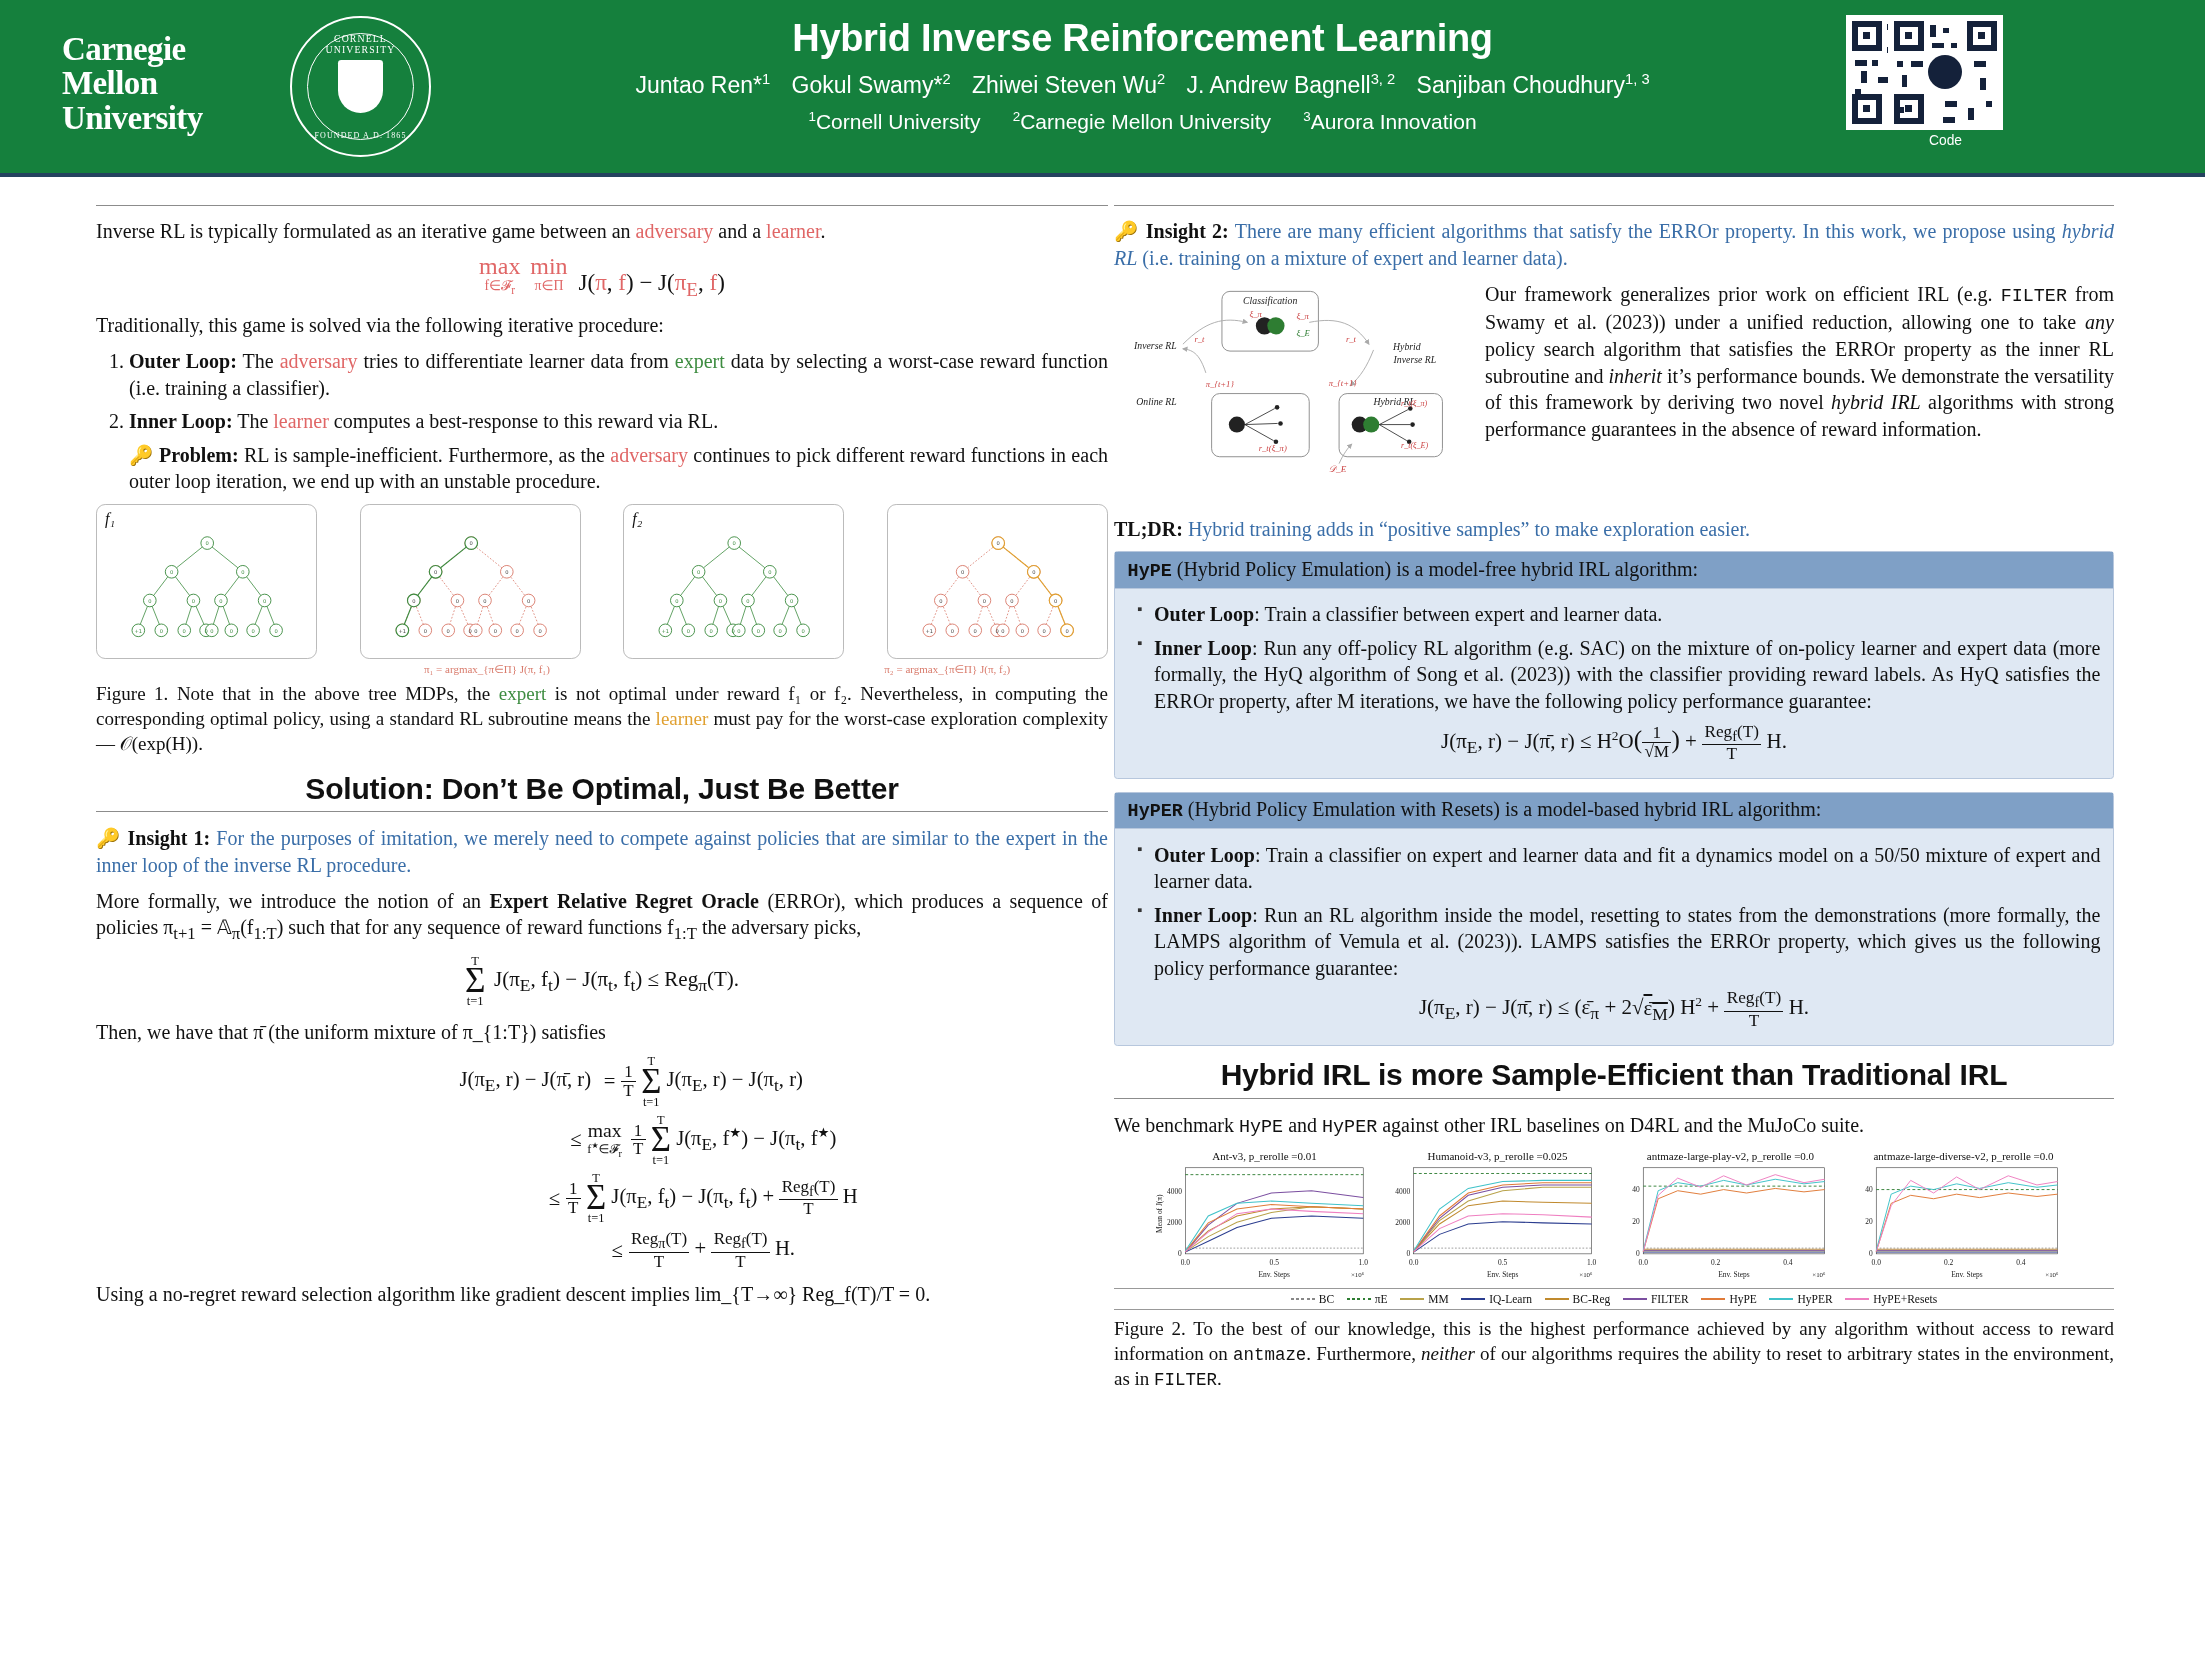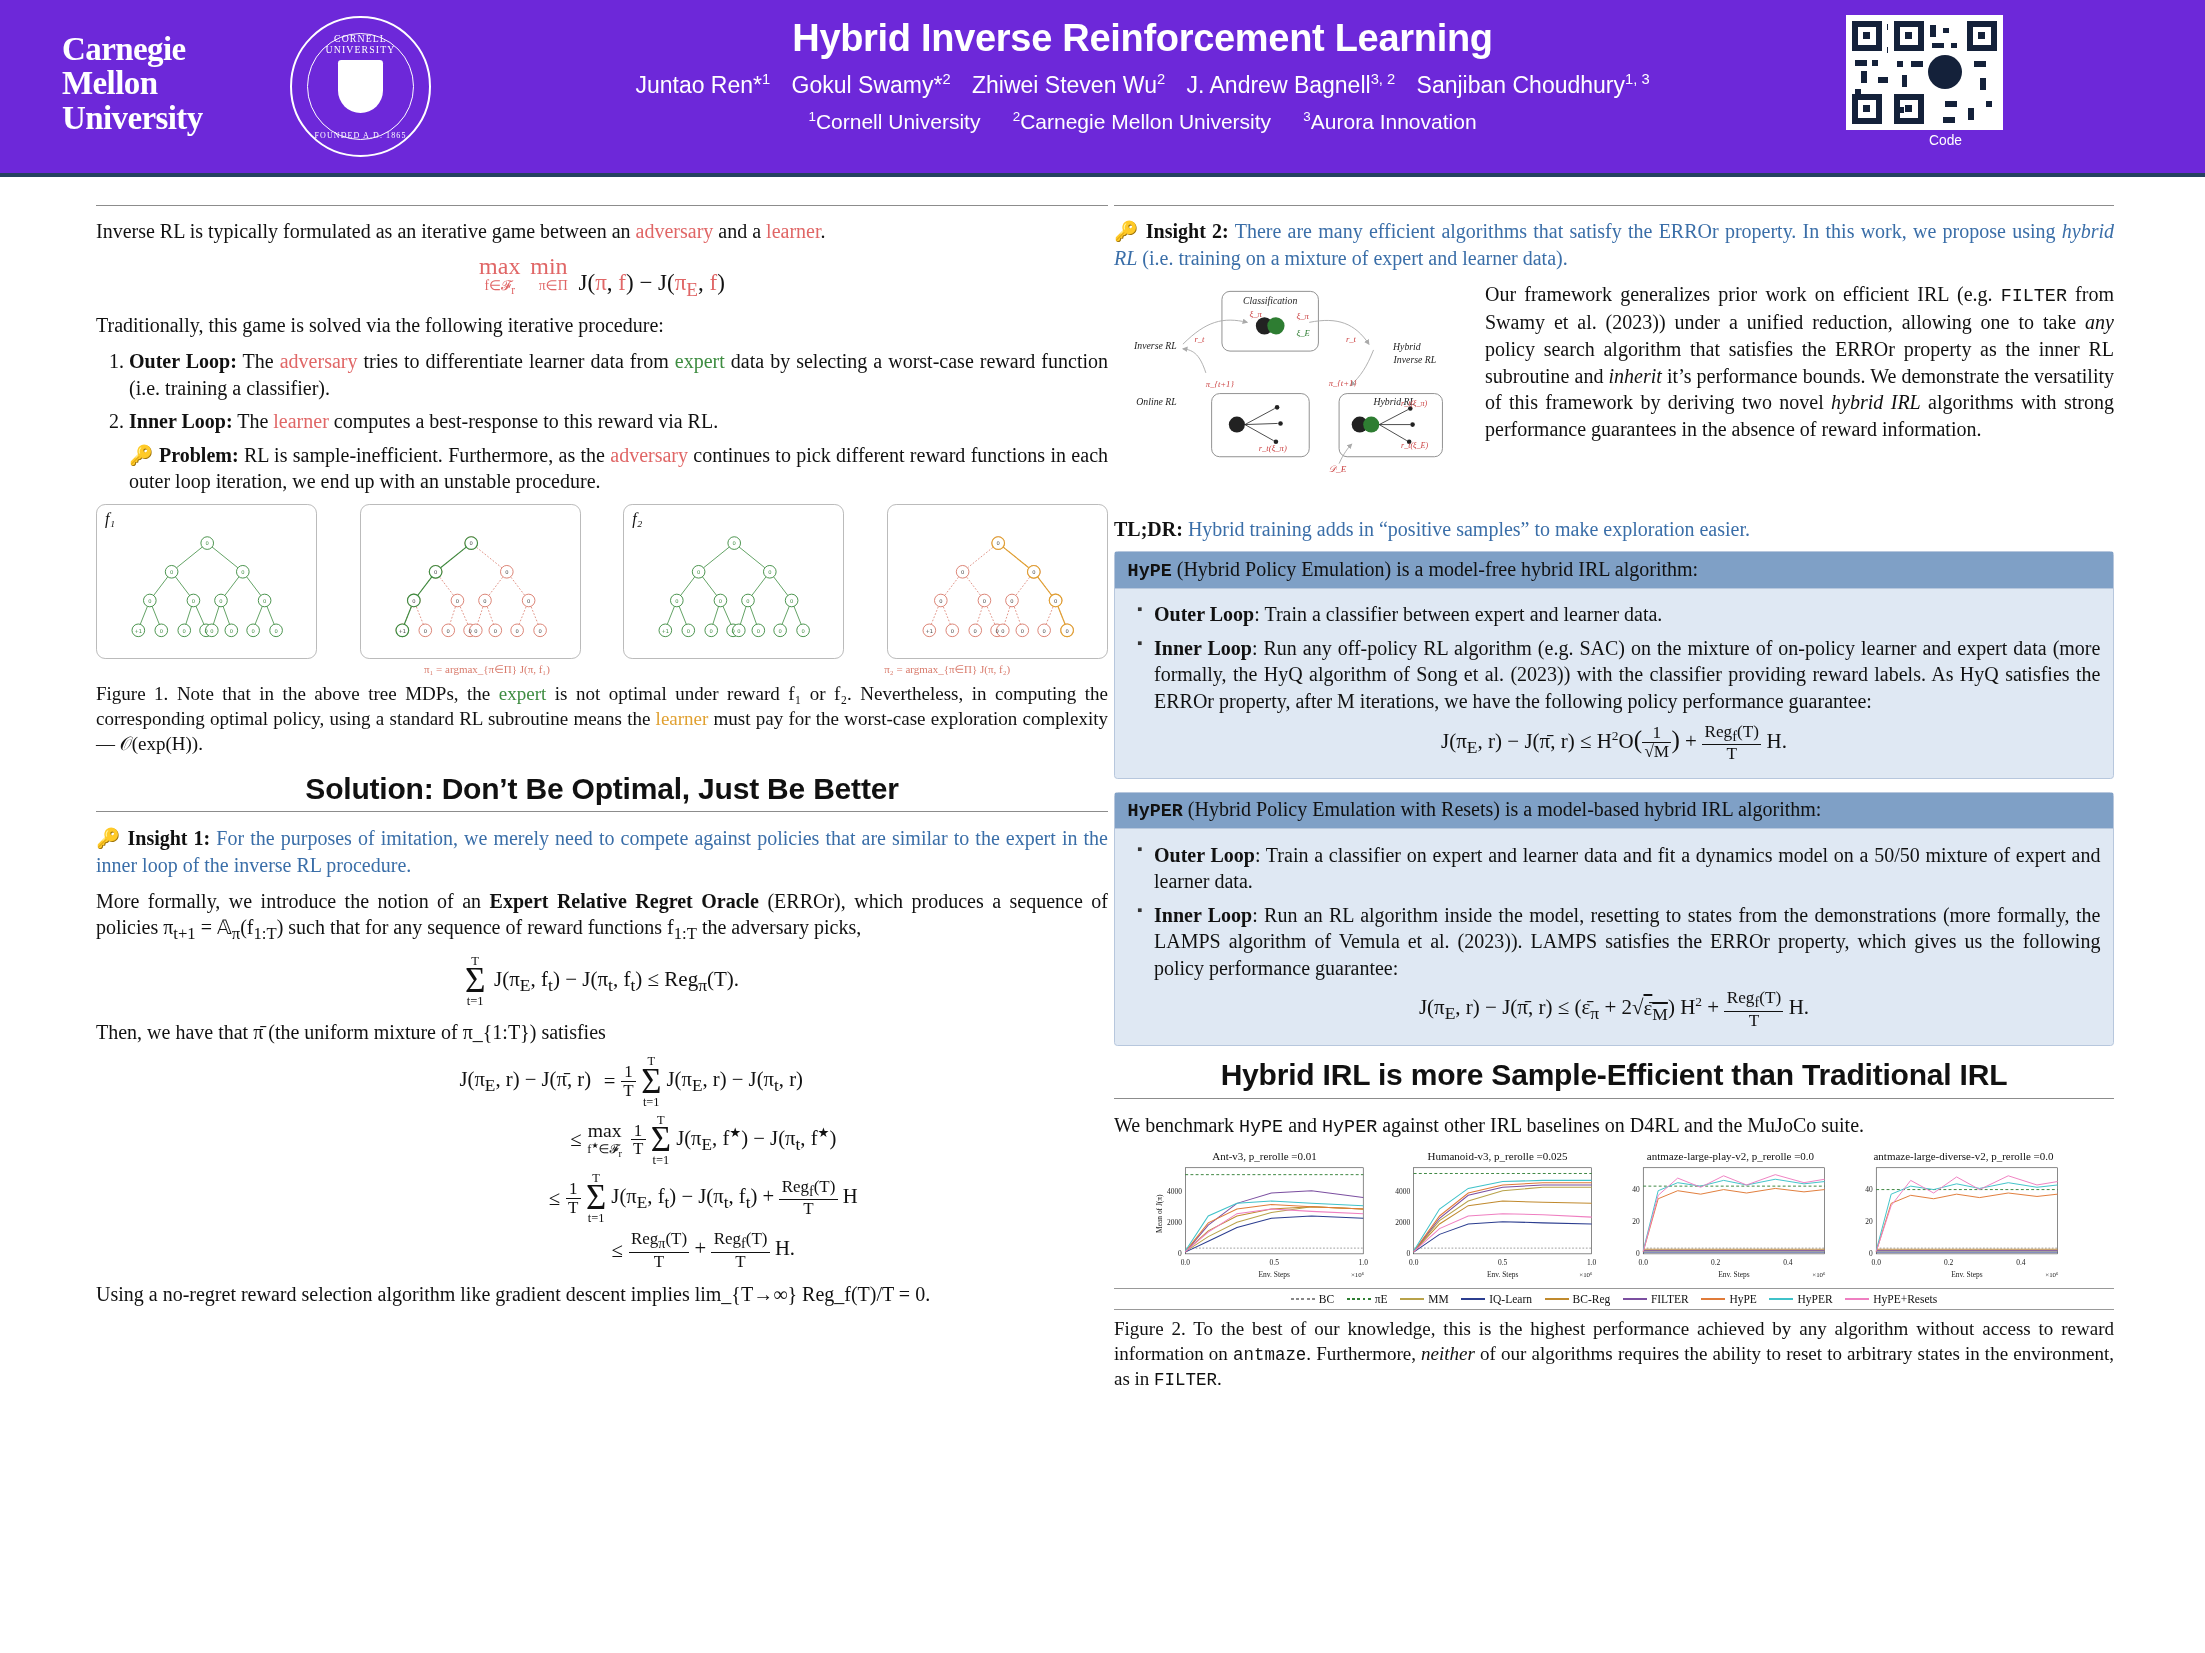--- a/index.html
+++ b/index.html
@@ -12,21 +12,21 @@
     height: 1654px;
     font-family: "Liberation Serif", serif;
     color: #111111;
     overflow: hidden;
   }
   
   .header {
     position: relative;
     width: 2205px;
     height: 177px;
-    background: #6d28d9;
+    background: #15803d;
     color: #ffffff;
     box-sizing: border-box;
   }
   .header .cmu-logo {
     position: absolute;
     left: 62px;
     top: 32px;
     width: 212px;
     color: #ffffff;
     font-family: "Liberation Serif", serif;
@@ -415,21 +415,21 @@
 
     <p>
       <span>Inverse RL is typically formulated as an iterative game between an </span><span class="red">adversary</span><span> and a </span><span class="red">learner</span><span>.</span>
     </p>
 
     <div class="eq">
       <span class="red" style="display:inline-block;text-align:center;">
         <span style="display:block;font-size:24px;line-height:1;">max</span>
         <span style="display:block;font-size:13.8px;line-height:1.1;">f∈𝓕<sub>r</sub></span>
       </span>
-      <span class="red" style="display:inline-block;text-align:right;margin-left:4.6px;">
+      <span class="red" style="display:inline-block;text-align:center;margin-left:4.6px;">
         <span style="display:block;font-size:24px;line-height:1;">min</span>
         <span style="display:block;font-size:13.8px;line-height:1.1;">π∈Π</span>
       </span>
       <span style="margin-left:5.7px;font-size:23px;">J(<span class="red">π</span>, <span class="red">f</span>) − J(<span class="red">π<sub>E</sub></span>, <span class="red">f</span>)</span>
     </div>
 
     <p>Traditionally, this game is solved via the following iterative procedure:</p>
 
     <ol class="steps">
       <li>

